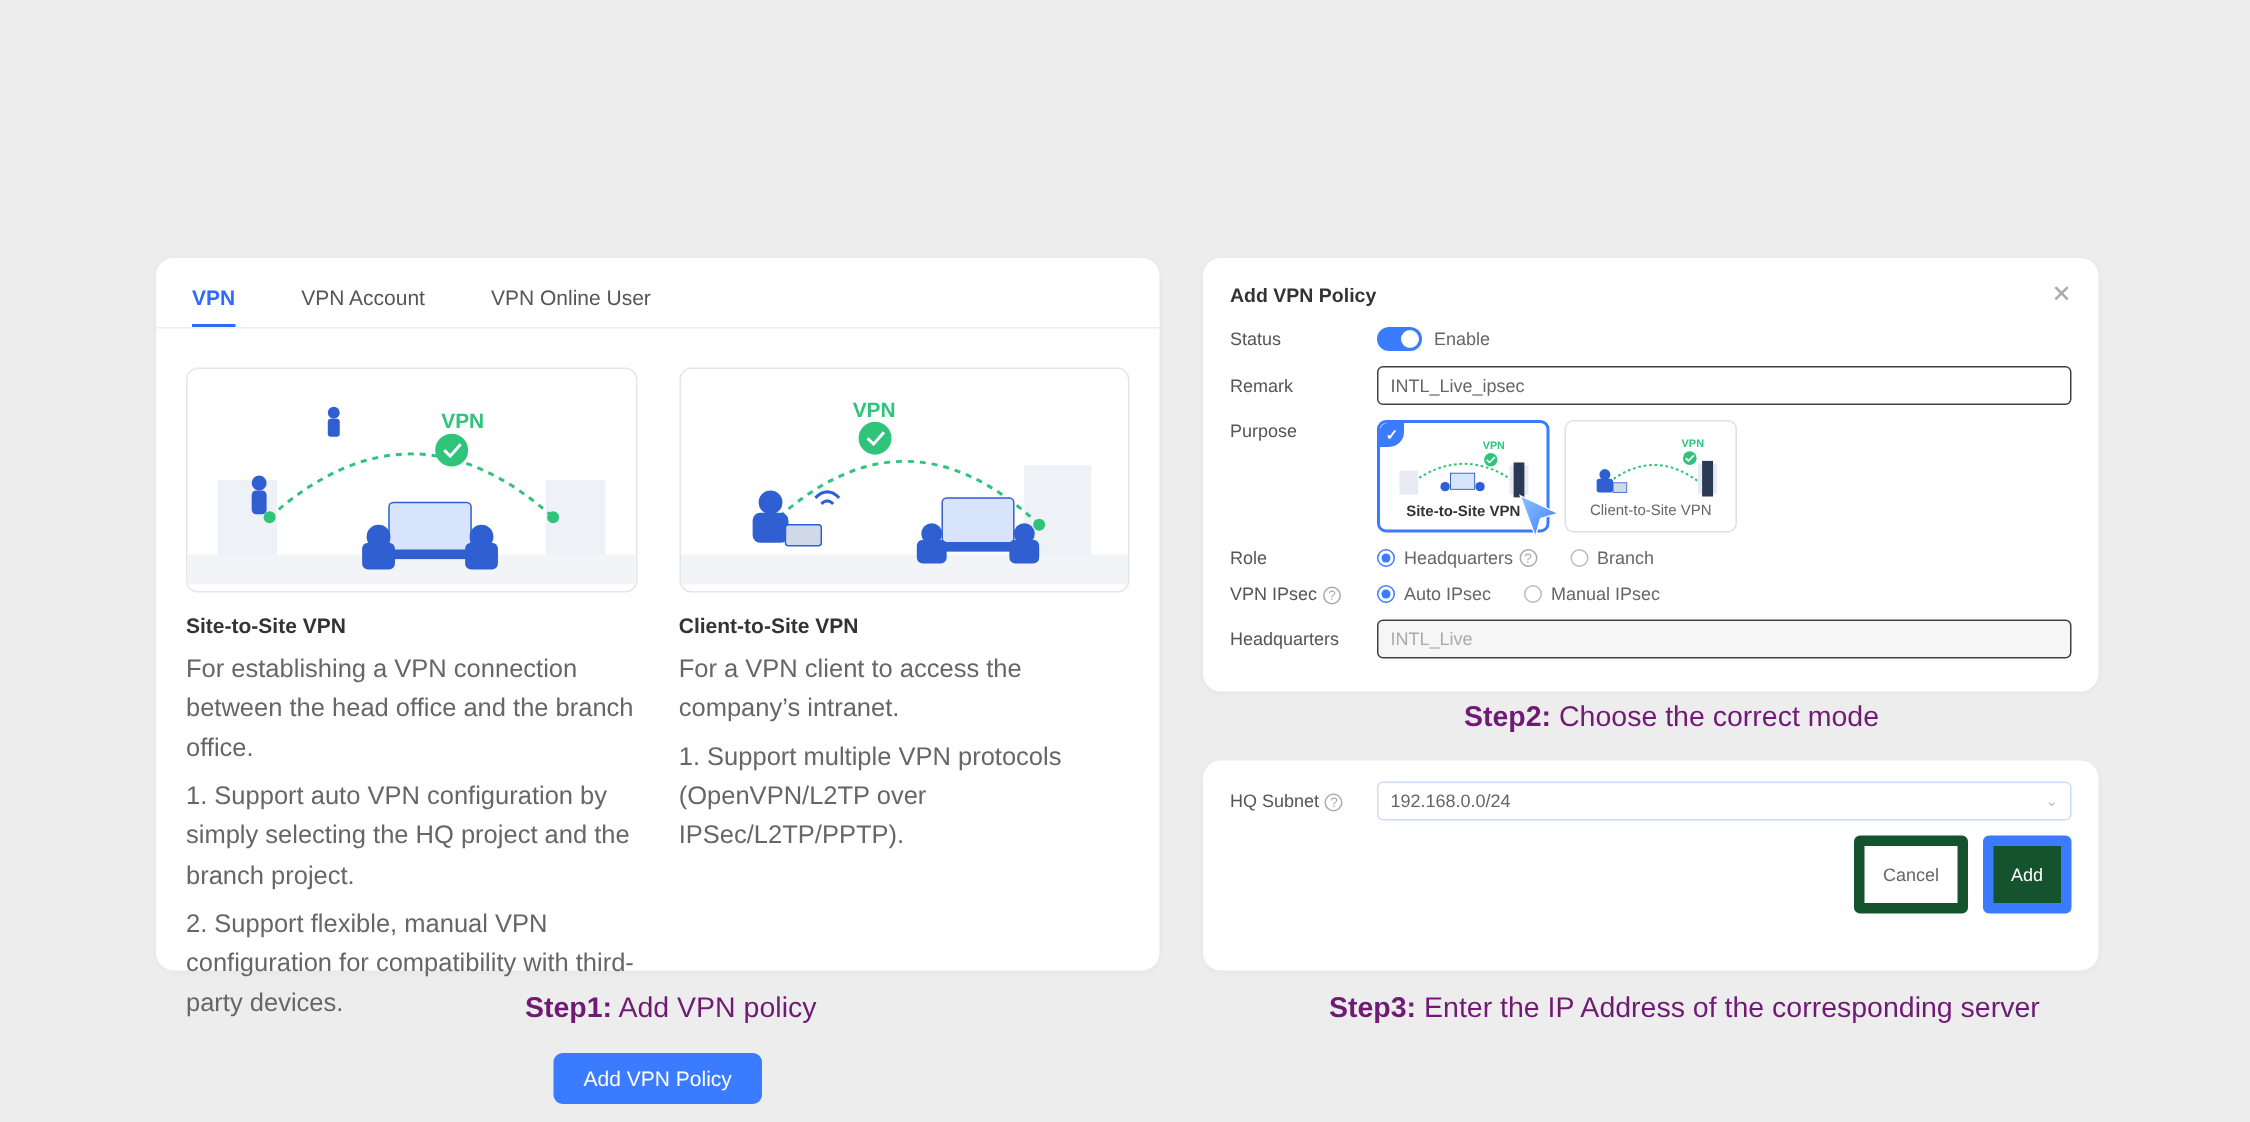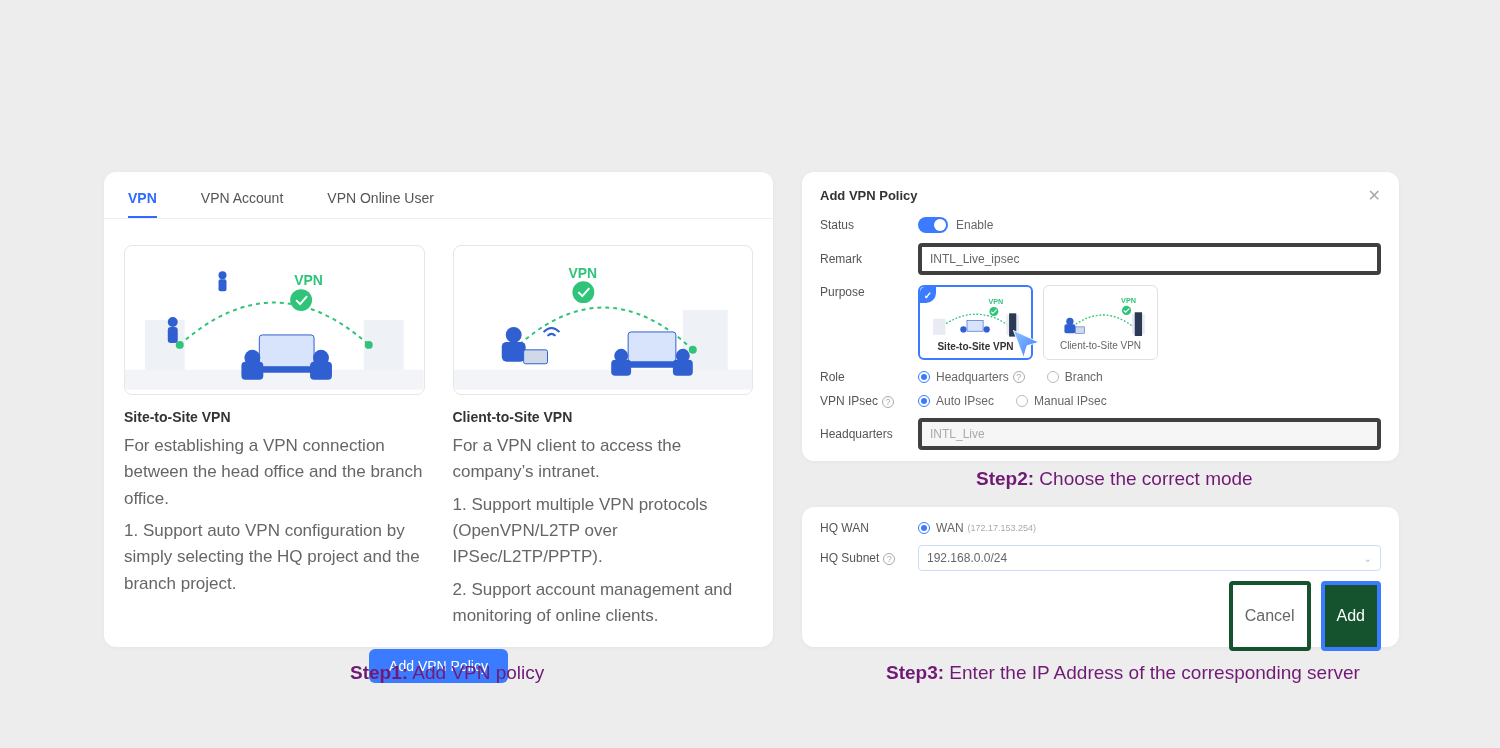--- a/index.html
+++ b/index.html
@@ -69,21 +69,21 @@
   .form-row.top { align-items:flex-start; }
   .lbl { width: 98px; flex-shrink:0; color:#555; font-size:12px; }
   .switch {
     width: 30px; height: 16px; background:#3a7bff; border-radius:8px; position:relative; display:inline-block;
   }
   .switch::after {
     content:''; position:absolute; right:2px; top:2px; width:12px;height:12px;background:#fff;border-radius:50%;
   }
   .switch-label { margin-left:8px; color:#666; font-size:12px;}
   .tinput {
-    flex:1; border:4px solid #404040; border-radius:4px; padding:5px 8px; font-size:12px; color:#666;
+    flex:1; border:1px solid #404040; border-radius:4px; padding:5px 8px; font-size:12px; color:#666;
     background:#fff;
   }
   .tinput.ro { background:#f6f6f6; color:#aaa;}
   .purpose-opts { display:flex; gap:10px; }
   .popt {
     width: 115px; border:1px solid #e0e0e0; border-radius:6px; padding:4px 4px 6px;
     font-size:10px; text-align:center; color:#666; position:relative; cursor:pointer;
     background:#fff;
   }
   .popt.sel { border:2px solid #3a7bff; font-weight:700; color:#333;}
@@ -110,21 +110,21 @@
 
   
   #p3 { left: 802px; top: 507px; width: 597px; height: 140px; padding: 14px 18px; }
   .wan-ip { font-size:9px; color:#aaa; margin-left:4px;}
   .select-like {
     flex:1; border:1px solid #cddcf7; border-radius:4px; padding:5px 8px; font-size:12px; color:#666;
     display:flex; justify-content:space-between; align-items:center; background:#fff;
   }
   .chev { color:#bbb; font-size:10px;}
   .footer-btns { display:flex; justify-content:flex-end; gap:10px; margin-top:8px;}
-  .btn-sm { font-size:16px; padding:22px 12px; border-radius:4px; cursor:pointer; border:4px solid #14532d; background:#fff; color:#666;}
+  .btn-sm { font-size:12px; padding:12px 12px; border-radius:4px; cursor:pointer; border:7px solid #14532d; background:#fff; color:#666;}
   .btn-sm.primary { background:#14532d; color:#fff; border-color:#3a7bff;}
 
   
   .thumb svg { width: 100%; height: 140px;}
 </style>
 </head>
 <body>
 
 <div class="wrap">
 
@@ -161,20 +161,21 @@
 
             <circle cx="128" cy="108" r="8" fill="#2f5fd0"></circle>
             <rect x="117" y="112" width="22" height="18" rx="4" fill="#2f5fd0"></rect>
             <circle cx="197" cy="108" r="8" fill="#2f5fd0"></circle>
             <rect x="186" y="112" width="22" height="18" rx="4" fill="#2f5fd0"></rect>
           </svg>
         </div>
         <h4>Site-to-Site VPN</h4>
         <div class="desc">For establishing a VPN connection between the head office and the branch office.</div>
         <div class="desc">1. Support auto VPN configuration by simply selecting the HQ project and the branch project.</div>
+        <div class="desc">2. Support flexible, manual VPN configuration for compatibility with third-party devices.</div>
       </div>
 
       <div class="card">
         <div class="thumb">
           <svg viewBox="0 0 300 140">
             <rect x="230" y="60" width="45" height="65" fill="#eef1f5"></rect>
             <rect x="0" y="120" width="300" height="20" fill="#f2f4f8"></rect>
             <path d="M60 100 Q150 15 240 100" stroke="#2fc47a" stroke-width="2" stroke-dasharray="4 4" fill="none"></path>
             <circle cx="60" cy="100" r="4" fill="#2fc47a"></circle>
             <circle cx="240" cy="100" r="4" fill="#2fc47a"></circle>
@@ -193,21 +194,20 @@
             <rect x="175" y="112" width="48" height="6" fill="#2f5fd0"></rect>
             <circle cx="168" cy="106" r="7" fill="#2f5fd0"></circle>
             <rect x="158" y="110" width="20" height="16" rx="4" fill="#2f5fd0"></rect>
             <circle cx="230" cy="106" r="7" fill="#2f5fd0"></circle>
             <rect x="220" y="110" width="20" height="16" rx="4" fill="#2f5fd0"></rect>
           </svg>
         </div>
         <h4>Client-to-Site VPN</h4>
         <div class="desc">For a VPN client to access the company’s intranet.</div>
         <div class="desc">1. Support multiple VPN protocols (OpenVPN/L2TP over IPSec/L2TP/PPTP).</div>
-        <div class="desc">2. Support account management and monitoring of online clients.</div>
       </div>
     </div>
     <div class="btn-row">
       <button class="btn-primary">Add VPN Policy</button>
     </div>
   </div>
 
   <div class="caption" style="left:350px; top:662px;">
     <b>Step1:</b><span> Add VPN policy</span>
   </div>
@@ -311,28 +311,20 @@
       <path d="M4 4 L34 18 L20 22 L16 36 Z" fill="url(#cg)" stroke="#fff" stroke-width="1"></path>
     </svg>
   </div>
 
   <div class="caption" style="left:976px; top:468px;">
     <b>Step2:</b><span> Choose the correct mode</span>
   </div>
 
   <div id="p3" class="panel">
     <div class="form-row">
-      <div class="lbl">HQ WAN</div>
-      <span class="radio">
-        <span class="rdot on"></span>
-          <span>WAN</span>
-        <span class="wan-ip">(172.17.153.254)</span>
-      </span>
-    </div>
-    <div class="form-row">
       <div class="lbl">
         <span>HQ Subnet</span><span class="info-ic">?</span>
       </div>
       <div class="select-like">
         <span>192.168.0.0/24</span>
         <span class="chev">⌄</span>
       </div>
     </div>
     <div class="footer-btns">
       <button class="btn-sm">Cancel</button>

